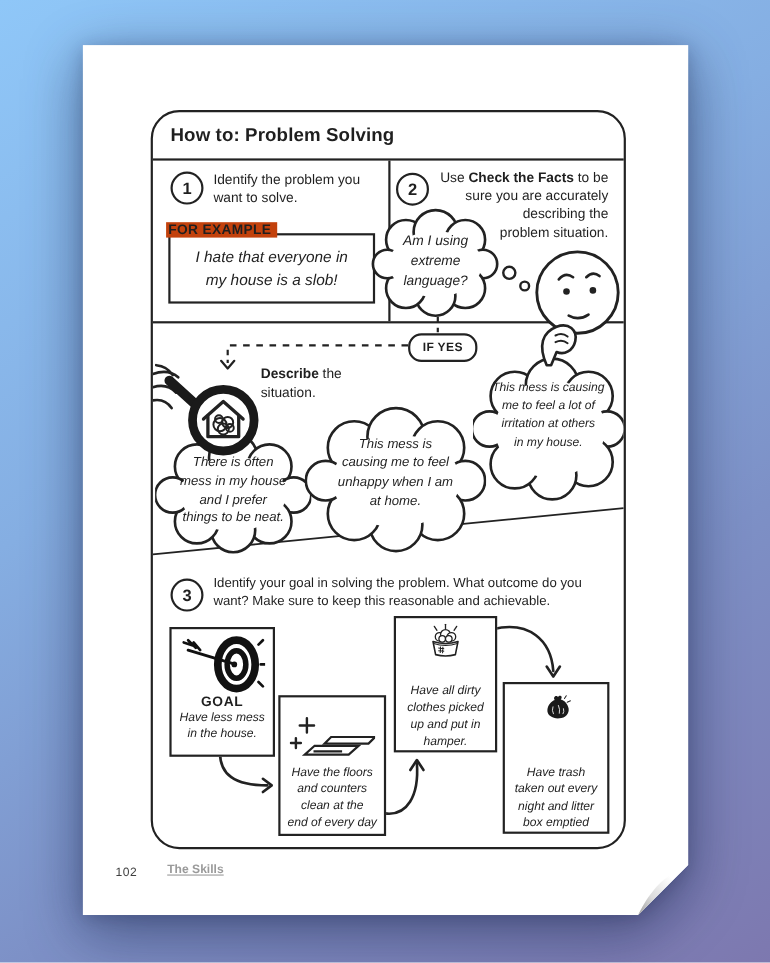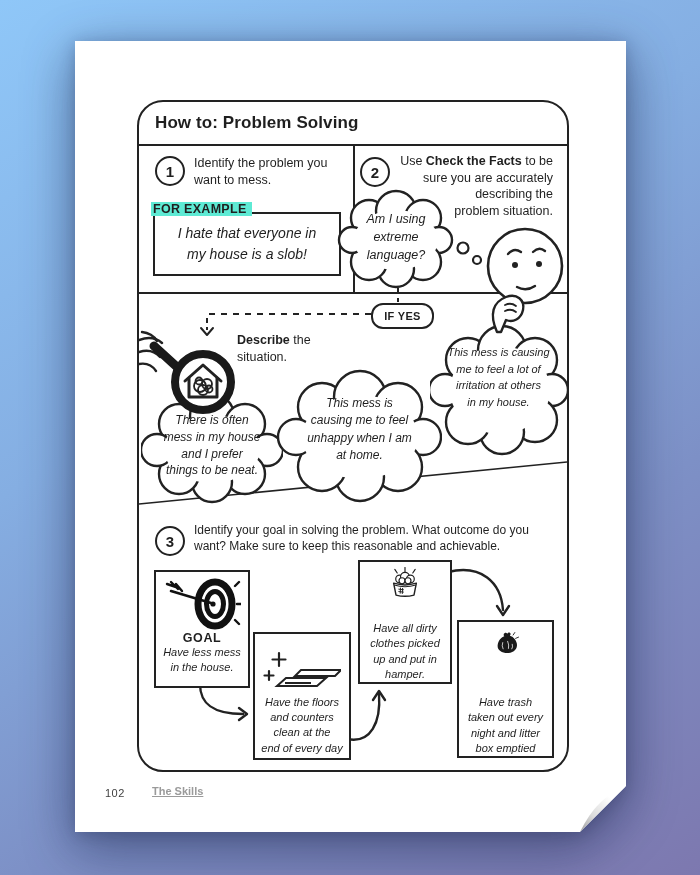--- a/index.html
+++ b/index.html
@@ -16,21 +16,21 @@
   .board{position:absolute;left:62px;top:59px;width:428px;height:668px;
     border:2px solid #222;border-radius:26px;}
   .abs{position:absolute;}
   .rule{position:absolute;left:0;right:0;height:2px;background:#222;}
   .vrule{position:absolute;width:2px;background:#222;}
   .title{font-size:17px;font-weight:bold;letter-spacing:.1px;}
   .numcircle{position:absolute;width:26px;height:26px;border:2px solid #222;border-radius:50%;
     display:flex;align-items:center;justify-content:center;font-size:15px;font-weight:bold;background:#fff;z-index:2;}
   .body-text{font-size:12.5px;line-height:1.32;white-space:pre-line;}
   .hand{font-family:Liberation Sans, sans-serif;font-style:italic;white-space:pre-line;}
-  .ex-label{font-size:12.5px;font-weight:bold;letter-spacing:.3px;background:#5eead4;padding:0 5px 0 2px;z-index:2;}
+  .ex-label{font-size:12.5px;font-weight:bold;letter-spacing:.3px;background:#c2410c;padding:0 5px 0 2px;z-index:2;}
   .ex-box{border:2px solid #222;display:flex;align-items:center;justify-content:center;text-align:center;}
   .ifyes{border:2px solid #222;border-radius:12px;background:#fff;display:flex;align-items:center;
     justify-content:center;font-size:11px;font-weight:bold;letter-spacing:.3px;z-index:3;}
   .cloud-text{position:absolute;text-align:center;z-index:4;}
   .goal-box{position:absolute;border:2px solid #222;background:#fff;z-index:2;text-align:center;
     display:flex;flex-direction:column;align-items:center;}
   .goal-label{font-size:12.5px;font-weight:bold;letter-spacing:.6px;margin-top:1px;}
   .goal-text{font-size:11px;line-height:1.38;text-align:center;}
   .footer{position:absolute;font-size:11px;}
   svg{display:block;}
@@ -48,21 +48,21 @@
         <line x1="0" y1="402" x2="428" y2="360" stroke="#222" stroke-width="1.6"></line>
       </svg>
 
       <div class="abs title" style="left:16px;top:11px;">How to: Problem Solving</div>
       <div class="rule" style="top:42px;"></div>
       <div class="vrule" style="left:214px;top:44px;height:146px;"></div>
       <div class="rule" style="top:190px;"></div>
 
       <div class="numcircle" style="left:16px;top:54px;">1</div>
       <div class="abs body-text" style="left:55px;top:53px;width:160px;">Identify the problem you
-want to mess.</div>
+want to solve.</div>
 
       <div class="abs ex-label" style="left:12px;top:100px;">FOR EXAMPLE</div>
       <div class="abs ex-box" style="left:14px;top:110px;width:184px;height:60px;">
         <div class="hand" style="font-size:14px;line-height:1.5;">I hate that everyone in
 my house is a slob!</div>
       </div>
 
       <div class="numcircle" style="left:221px;top:55px;">2</div>
       <div class="abs" style="left:246px;top:51px;width:168px;text-align:right;font-size:12.5px;line-height:1.32;"><span>Use </span><b>Check the Facts</b><span style="white-space:pre-line;"> to be
 sure you are accurately

